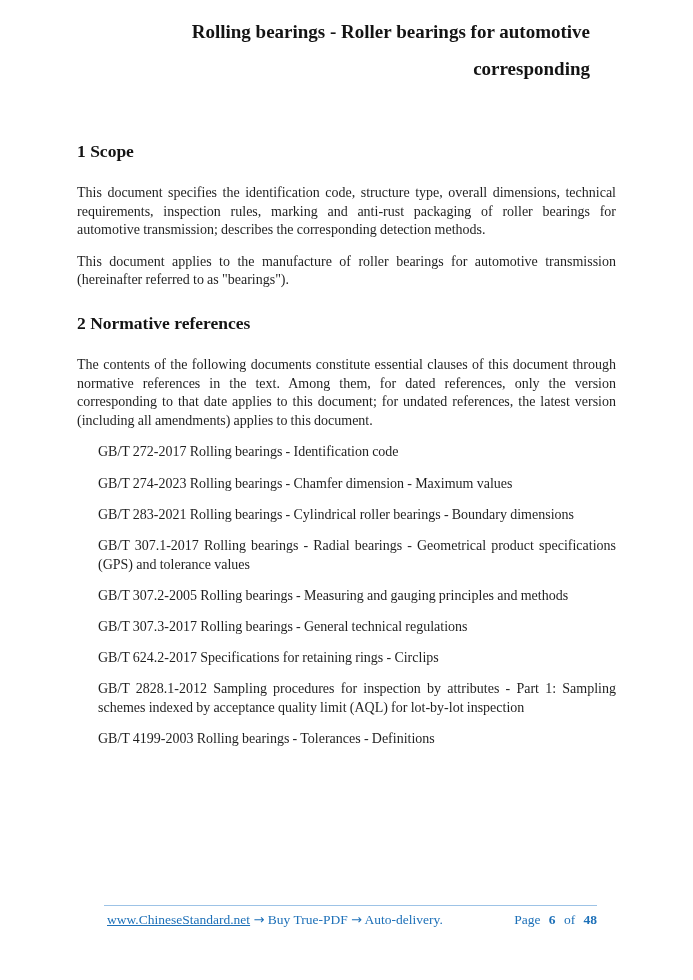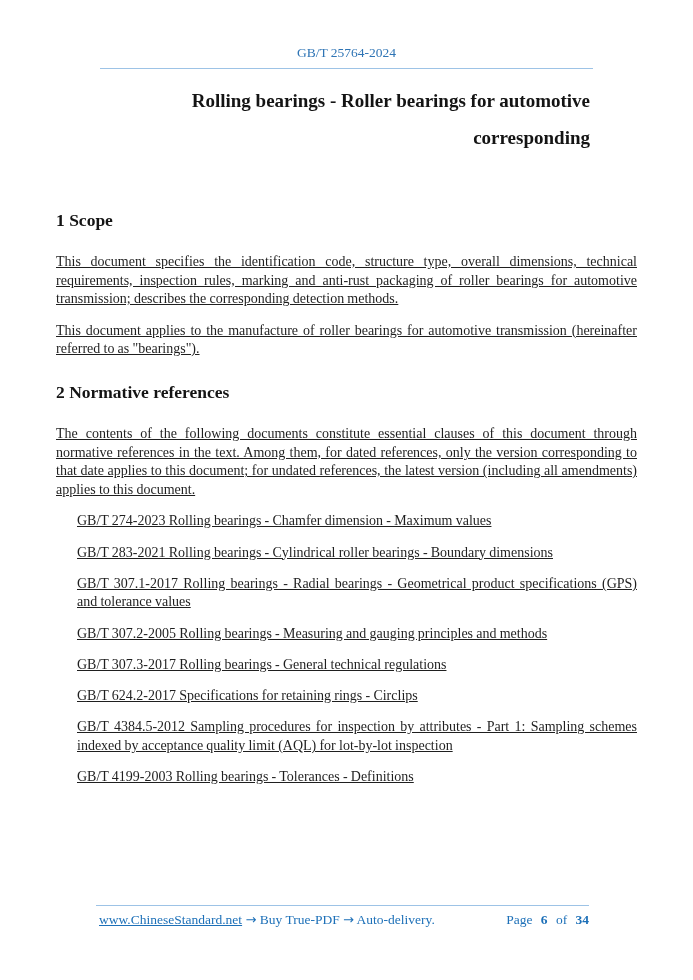--- a/index.html
+++ b/index.html
@@ -28,42 +28,41 @@
   }
   .doc-title {
     margin: 14px 103px 0;
     font-size: 19px;
     font-weight: 700;
     line-height: 36.5px;
     text-align: right;
     color: #141414;
   }
   .title-line { display: block; }
-  .content { margin: 0 56px; }
+  .content { margin: 0 77px; }
   .section-heading {
     font-size: 17.5px;
     line-height: 25px;
     font-weight: 700;
     color: #141414;
     margin: 0 0 20px 0;
   }
   .section-heading.mt-lg { margin-top: 52px; }
   .section-heading.mt-md { margin-top: 21px; }
   .body-para {
     font-size: 14px;
     line-height: 18.7px;
     text-align: justify;
     margin: 0 0 12.5px 0;
     word-spacing: -0.02em;
-    text-decoration: underline;
   }
   .ref { margin-left: 21px; }
   .doc-footer {
     position: absolute;
-    left: 96px;
+    left: 104px;
     top: 905px;
     width: 493px;
     border-top: 1px solid #9dc3e6;
     padding-top: 6px;
     display: flex;
     justify-content: space-between;
     align-items: baseline;
     font-size: 13.5px;
     color: #1d70b8;
   }
@@ -80,59 +79,56 @@
   }
   .footer-right { white-space: nowrap; }
   .footer-right .num { font-weight: 700; }
   .footer-right .gap { margin-left: 5px; }
 </style>
 </head>
 <body>
 
 <div class="page">
 
-  <div class="doc-header">
-    <div class="doc-number">GB/T 25764-2024</div>
-    <div class="header-rule"></div>
-  </div>
 
   <h1 class="doc-title">
     <span class="title-line">Rolling bearings - Roller bearings for automotive</span>
     <span class="title-line">corresponding</span>
   </h1>
 
   <div class="content">
 
     <h2 class="section-heading mt-lg">1 Scope</h2>
     <p class="body-para">This document specifies the identification code, structure type, overall dimensions, technical requirements, inspection rules, marking and anti-rust packaging of roller bearings for automotive transmission; describes the corresponding detection methods.</p>
     <p class="body-para">This document applies to the manufacture of roller bearings for automotive transmission (hereinafter referred to as "bearings").</p>
 
     <h2 class="section-heading mt-md">2 Normative references</h2>
     <p class="body-para">The contents of the following documents constitute essential clauses of this document through normative references in the text. Among them, for dated references, only the version corresponding to that date applies to this document; for undated references, the latest version (including all amendments) applies to this document.</p>
 
+    <p class="body-para ref">GB/T 272-2017 Rolling bearings - Identification code</p>
     <p class="body-para ref">GB/T 274-2023 Rolling bearings - Chamfer dimension - Maximum values</p>
     <p class="body-para ref">GB/T 283-2021 Rolling bearings - Cylindrical roller bearings - Boundary dimensions</p>
     <p class="body-para ref">GB/T 307.1-2017 Rolling bearings - Radial bearings - Geometrical product specifications (GPS) and tolerance values</p>
     <p class="body-para ref">GB/T 307.2-2005 Rolling bearings - Measuring and gauging principles and methods</p>
     <p class="body-para ref">GB/T 307.3-2017 Rolling bearings - General technical regulations</p>
     <p class="body-para ref">GB/T 624.2-2017 Specifications for retaining rings - Circlips</p>
-    <p class="body-para ref">GB/T 4384.5-2012 Sampling procedures for inspection by attributes - Part 1: Sampling schemes indexed by acceptance quality limit (AQL) for lot-by-lot inspection</p>
+    <p class="body-para ref">GB/T 2828.1-2012 Sampling procedures for inspection by attributes - Part 1: Sampling schemes indexed by acceptance quality limit (AQL) for lot-by-lot inspection</p>
     <p class="body-para ref">GB/T 4199-2003 Rolling bearings - Tolerances - Definitions</p>
 
   </div>
 
   <div class="doc-footer">
     <div class="footer-left">
       <a class="footer-link">www.ChineseStandard.net</a>
       <span class="arrow">→</span>
       <span>Buy True-PDF</span>
       <span class="arrow">→</span>
       <span>Auto-delivery.</span>
     </div>
     <div class="footer-right">
       <span>Page</span>
       <span class="num gap">6</span>
       <span class="gap">of</span>
-      <span class="num gap">34</span>
+      <span class="num gap">48</span>
     </div>
   </div>
 
 </div>
 
 </body></html>

